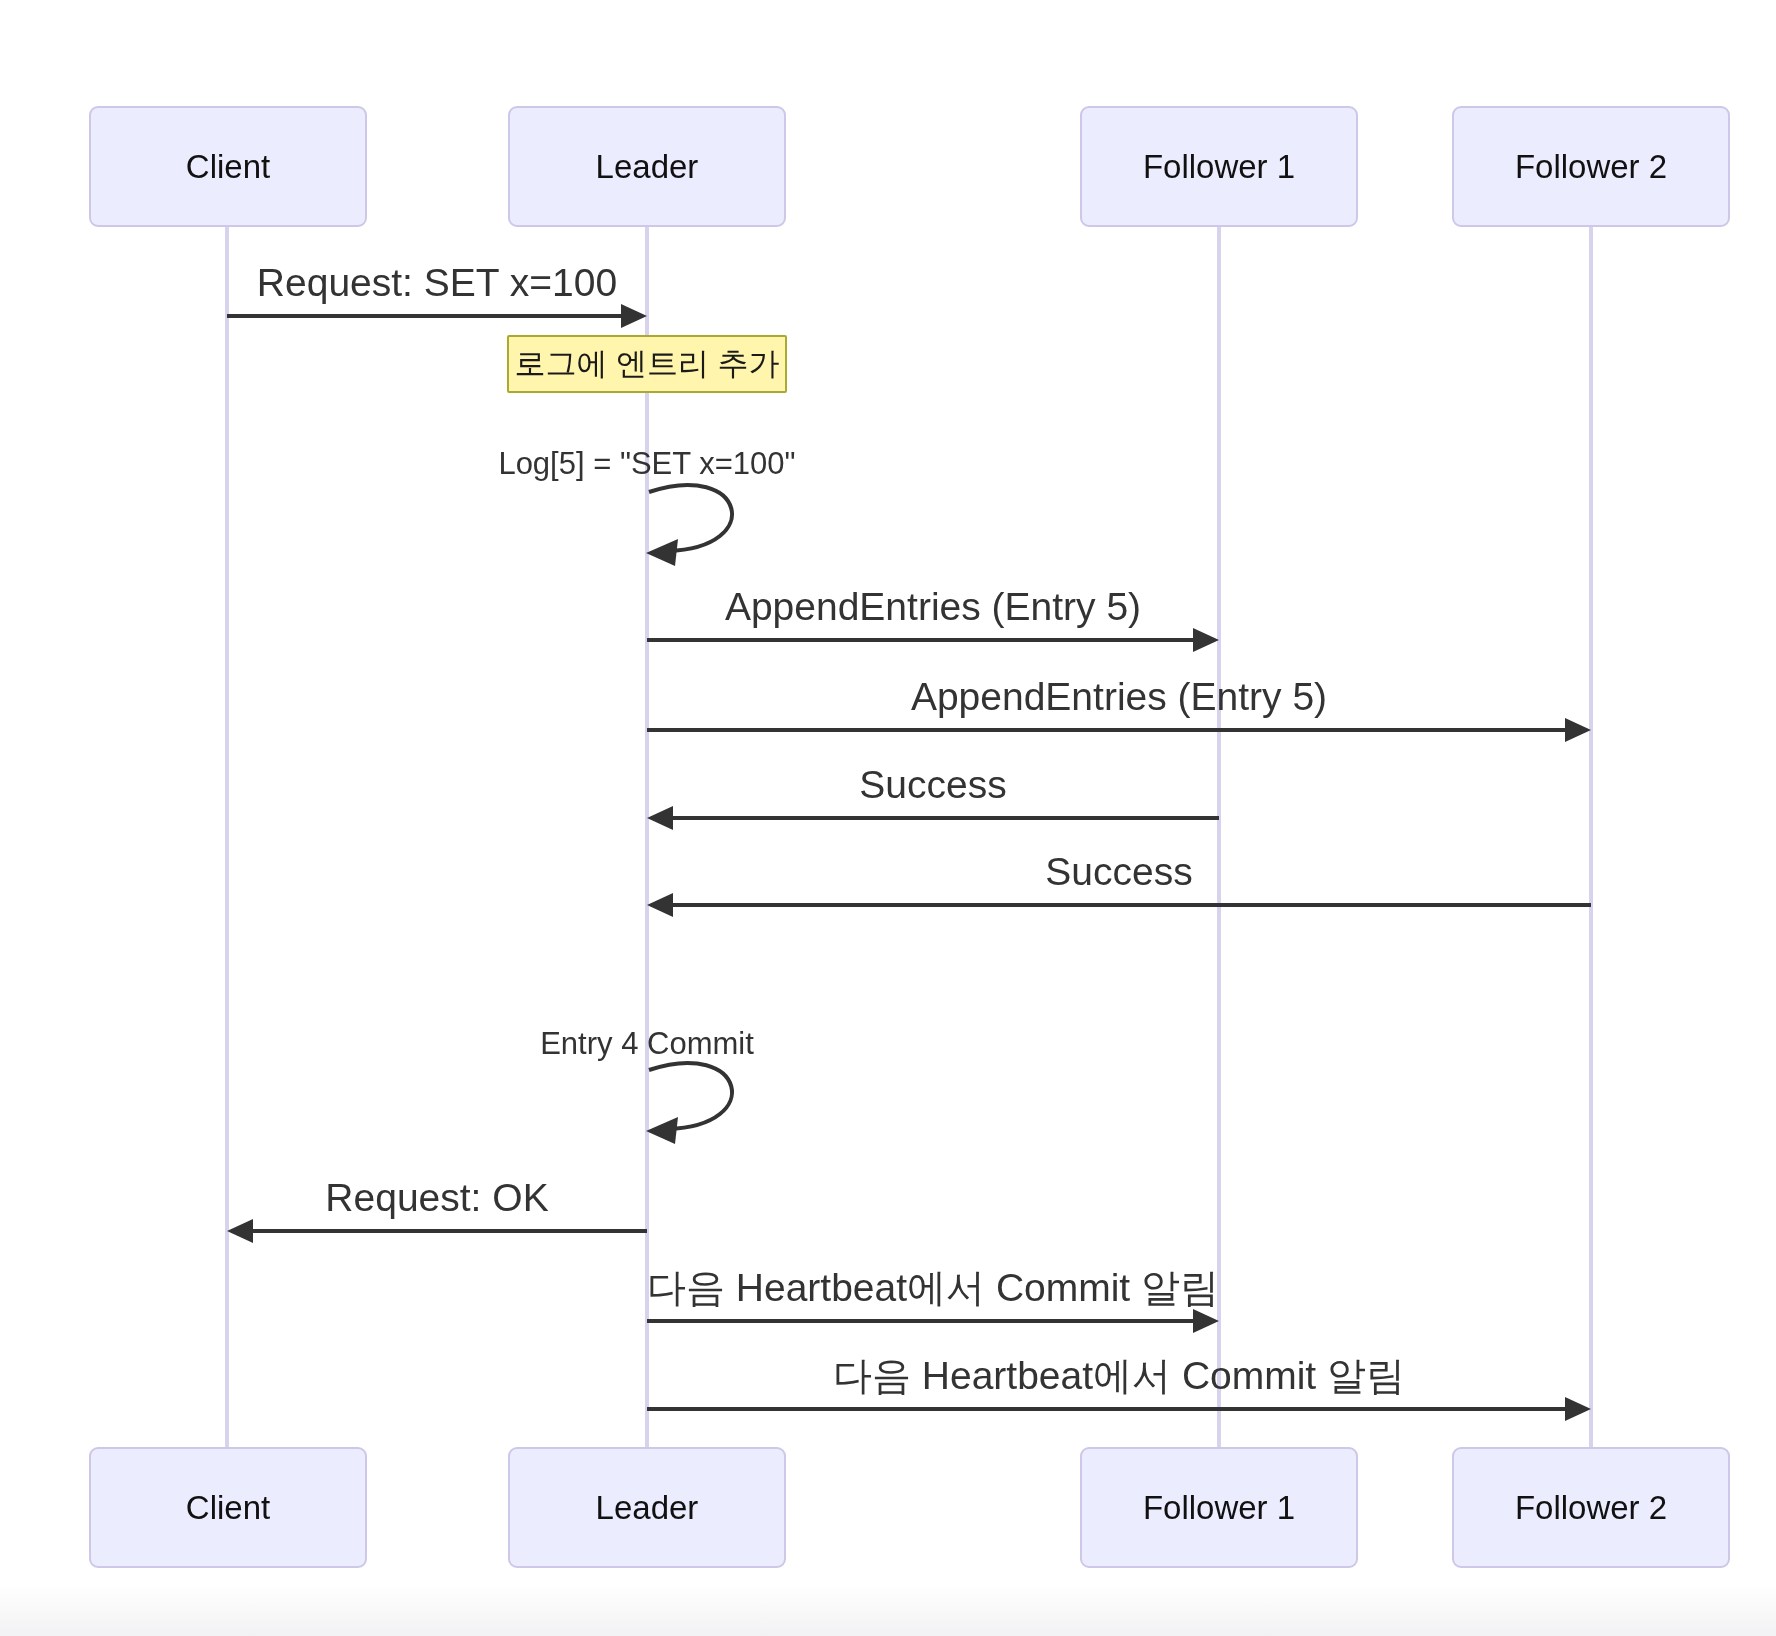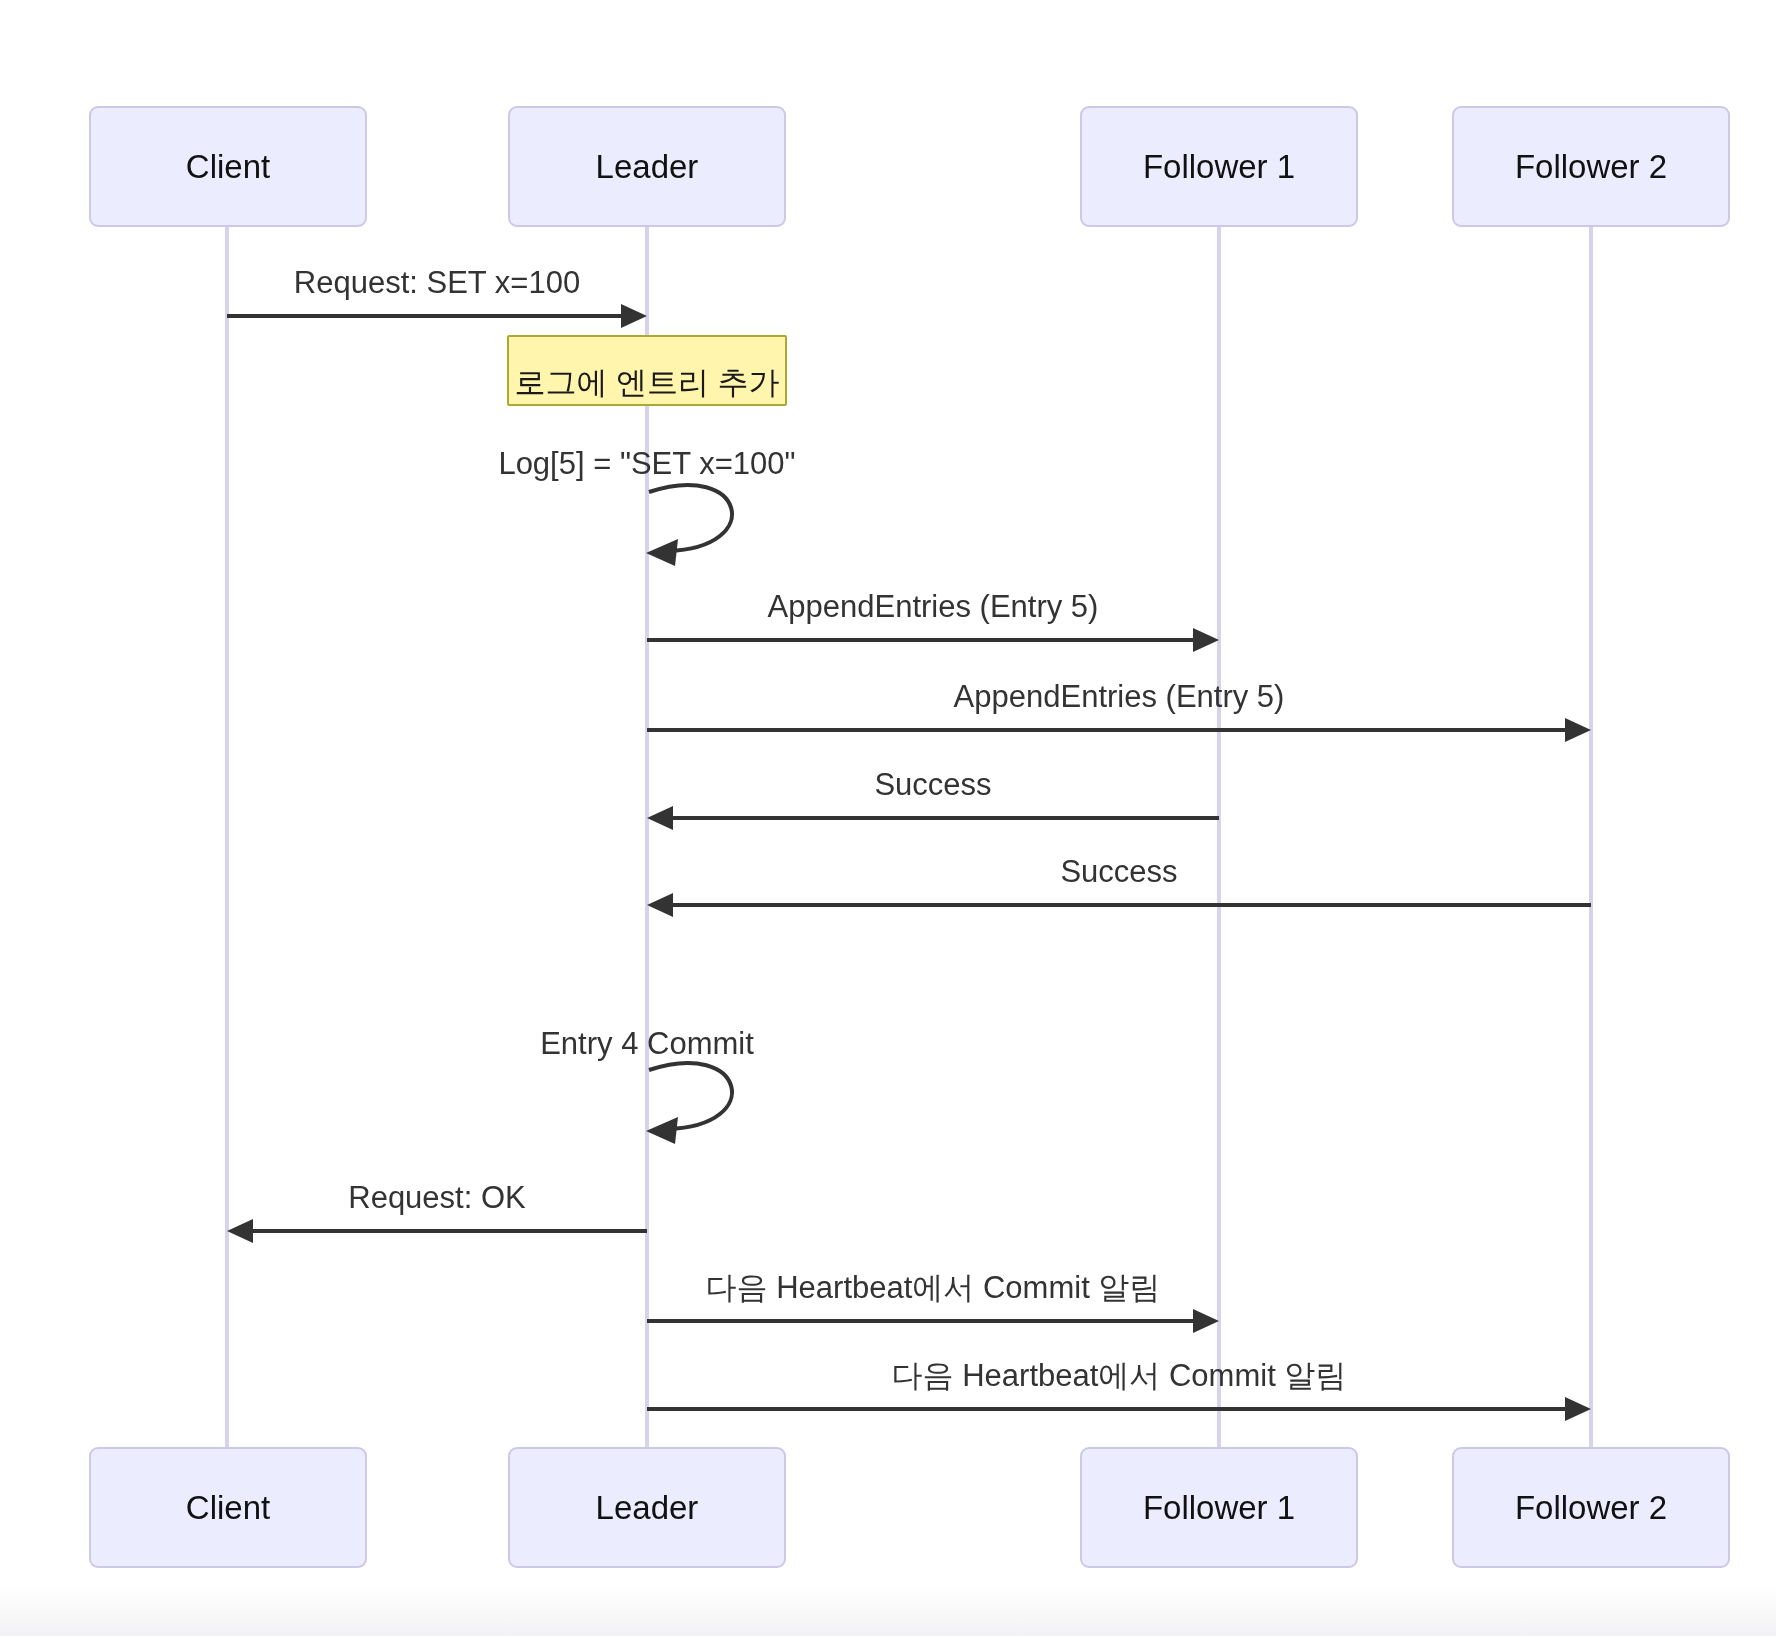--- a/index.html
+++ b/index.html
@@ -23,21 +23,21 @@
   }
   .lifeline{
     position:absolute;
     width:4px;top:227px;height:1220px;
     background:#d9d2ef;
   }
   .msg-label{
     position:absolute;
     width:620px;height:40px;line-height:40px;
     text-align:center;
-    font-size:31px;color:#333333;
+    font-size:39px;color:#333333;
     white-space:nowrap;
   }
   .self-label{
     position:absolute;
     width:500px;height:40px;line-height:40px;
     text-align:center;
     font-size:31px;color:#333333;
     white-space:nowrap;
   }
   .arrow-line{
@@ -50,26 +50,26 @@
     border-bottom:12px solid transparent;
   }
   .arrow-head-left{
     position:absolute;width:0;height:0;
     border-right:26px solid #333333;
     border-top:12px solid transparent;
     border-bottom:12px solid transparent;
   }
   .note{
     position:absolute;
-    width:280px;height:71px;
+    width:280px;height:58px;
     background:#fff5ad;
     border:2px solid #aaaa33;
     border-radius:2px;
     box-sizing:border-box;
-    display:flex;align-items:flex-end;justify-content:center;
+    display:flex;align-items:center;justify-content:center;
     font-size:31px;color:#1a1a1a;
     white-space:nowrap;
   }
   .loops-svg{position:absolute;left:0;top:0;}
   .footer-strip{
     position:absolute;left:0;top:1585px;width:1776px;height:51px;
     background:linear-gradient(to bottom,#ffffff 0%,#f2f2f4 100%);
   }
 </style>
 </head>

